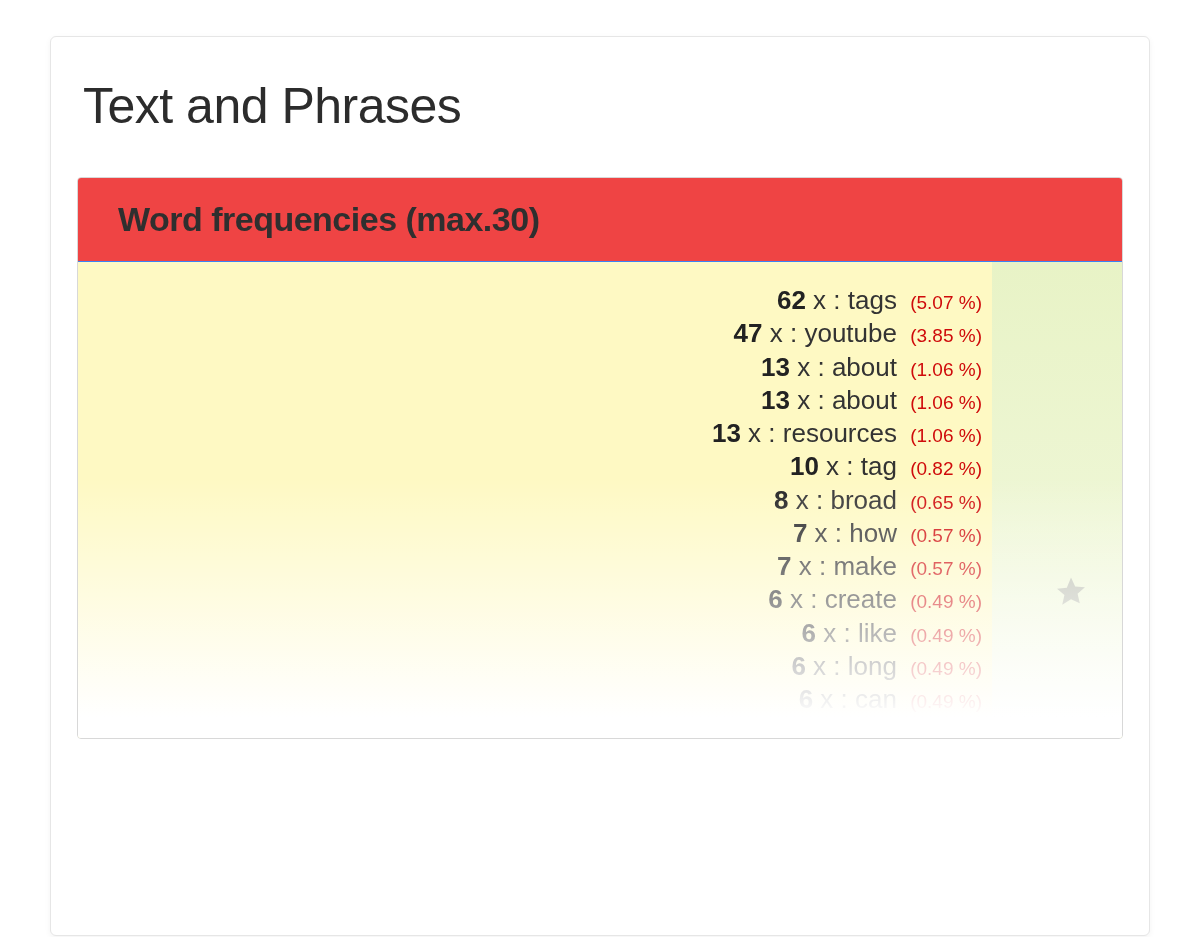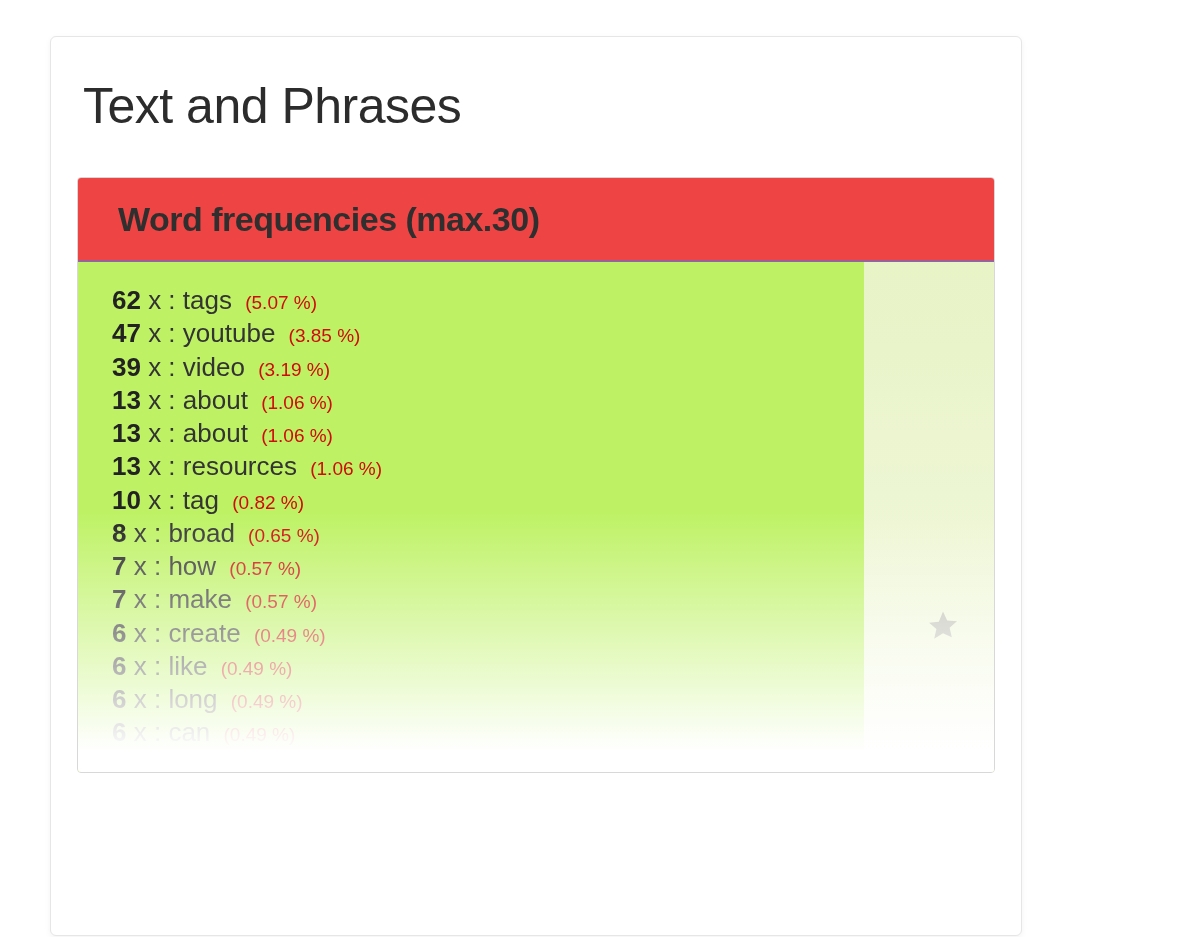--- a/index.html
+++ b/index.html
@@ -1,19 +1,19 @@
 <!DOCTYPE html>
 <html><head>
 <meta charset="utf-8">
 <style>
   * { box-sizing: border-box; margin: 0; padding: 0; }
   html, body { width: 1200px; height: 937px; background: #ffffff; font-family: "Segoe UI", "Lucida Sans", Arial, sans-serif; }
   .card {
     position: absolute;
-    left: 50px; top: 36px; width: 972px; height: 900px;
+    left: 50px; top: 36px; width: 1100px; height: 900px;
     background: #ffffff;
     border: 1px solid #e6e6e6;
     border-radius: 6px;
     box-shadow: 0 2px 6px rgba(0,0,0,0.05);
     overflow: hidden;
   }
   .card-title {
     font-size: 50px;
     font-weight: 400;
     color: #2c2c2c;
@@ -32,21 +32,22 @@
     border-bottom: 1px solid #3b82f6;
     padding: 22px 40px;
     font-size: 34px;
     font-weight: 600;
     color: #2f2f2f;
     letter-spacing: -0.5px;
   }
   .panel-body {
     position: relative;
     display: flex;
-    background: #bef264;
+    background: #fef9c3;
+    text-align: right;
   }
   .list-col {
     flex: 1;
     padding: 22px 10px 22px 34px;
   }
   .freq-row {
     font-size: 26px;
     color: #333333;
     line-height: 1.28;
     white-space: nowrap;
@@ -81,21 +82,20 @@
 <div class="card">
   <h1 class="card-title">Text and Phrases</h1>
 
   <div class="panel">
     <div class="panel-head">Word frequencies (max.30)</div>
 
     <div class="panel-body">
       <div class="list-col" id="freq-list">
           <div class="freq-row"><span class="freq-count">62</span><span class="freq-x"> x : </span><span class="freq-word">tags</span><span>  </span><span class="freq-pct">(5.07 %)</span></div>
           <div class="freq-row"><span class="freq-count">47</span><span class="freq-x"> x : </span><span class="freq-word">youtube</span><span>  </span><span class="freq-pct">(3.85 %)</span></div>
-          <div class="freq-row"><span class="freq-count">39</span><span class="freq-x"> x : </span><span class="freq-word">video</span><span>  </span><span class="freq-pct">(3.19 %)</span></div>
           <div class="freq-row"><span class="freq-count">13</span><span class="freq-x"> x : </span><span class="freq-word">about</span><span>  </span><span class="freq-pct">(1.06 %)</span></div>
           <div class="freq-row"><span class="freq-count">13</span><span class="freq-x"> x : </span><span class="freq-word">about</span><span>  </span><span class="freq-pct">(1.06 %)</span></div>
           <div class="freq-row"><span class="freq-count">13</span><span class="freq-x"> x : </span><span class="freq-word">resources</span><span>  </span><span class="freq-pct">(1.06 %)</span></div>
           <div class="freq-row"><span class="freq-count">10</span><span class="freq-x"> x : </span><span class="freq-word">tag</span><span>  </span><span class="freq-pct">(0.82 %)</span></div>
           <div class="freq-row"><span class="freq-count">8</span><span class="freq-x"> x : </span><span class="freq-word">broad</span><span>  </span><span class="freq-pct">(0.65 %)</span></div>
           <div class="freq-row"><span class="freq-count">7</span><span class="freq-x"> x : </span><span class="freq-word">how</span><span>  </span><span class="freq-pct">(0.57 %)</span></div>
           <div class="freq-row"><span class="freq-count">7</span><span class="freq-x"> x : </span><span class="freq-word">make</span><span>  </span><span class="freq-pct">(0.57 %)</span></div>
           <div class="freq-row"><span class="freq-count">6</span><span class="freq-x"> x : </span><span class="freq-word">create</span><span>  </span><span class="freq-pct">(0.49 %)</span></div>
           <div class="freq-row"><span class="freq-count">6</span><span class="freq-x"> x : </span><span class="freq-word">like</span><span>  </span><span class="freq-pct">(0.49 %)</span></div>
           <div class="freq-row"><span class="freq-count">6</span><span class="freq-x"> x : </span><span class="freq-word">long</span><span>  </span><span class="freq-pct">(0.49 %)</span></div>

